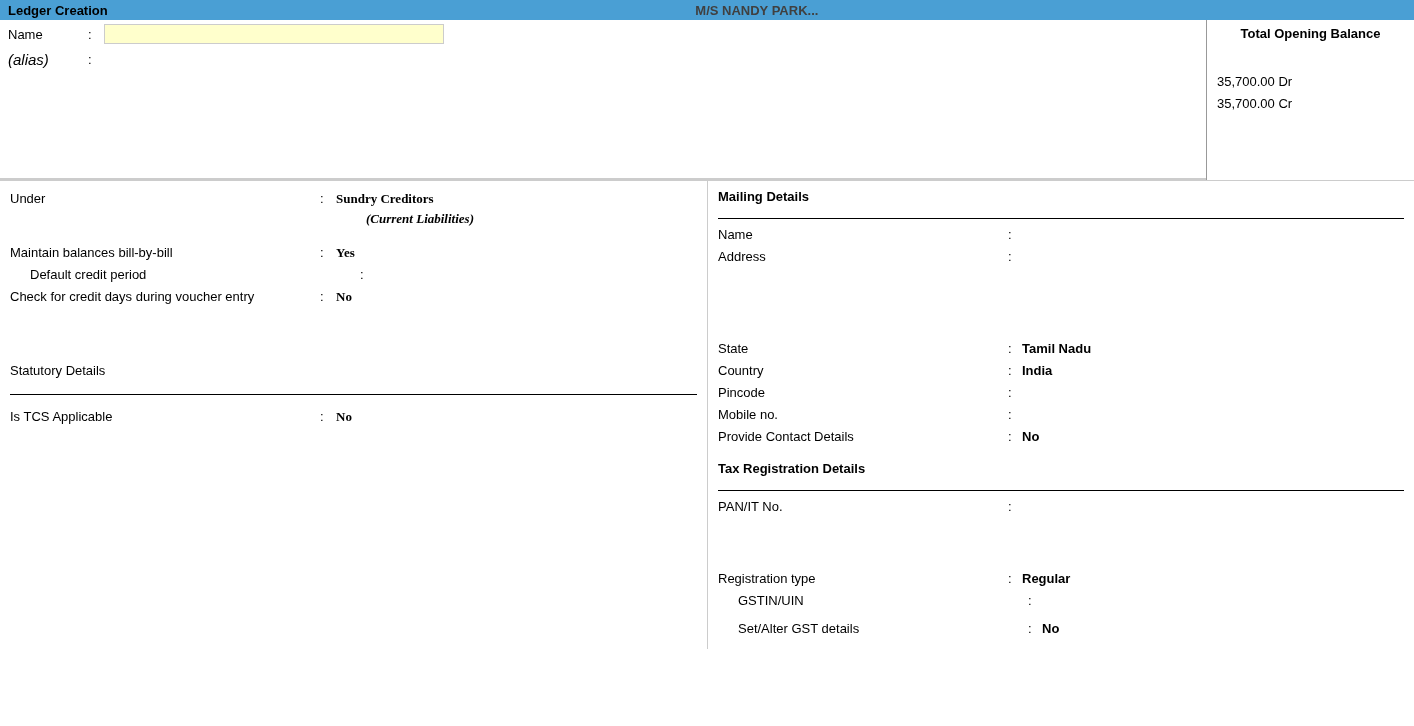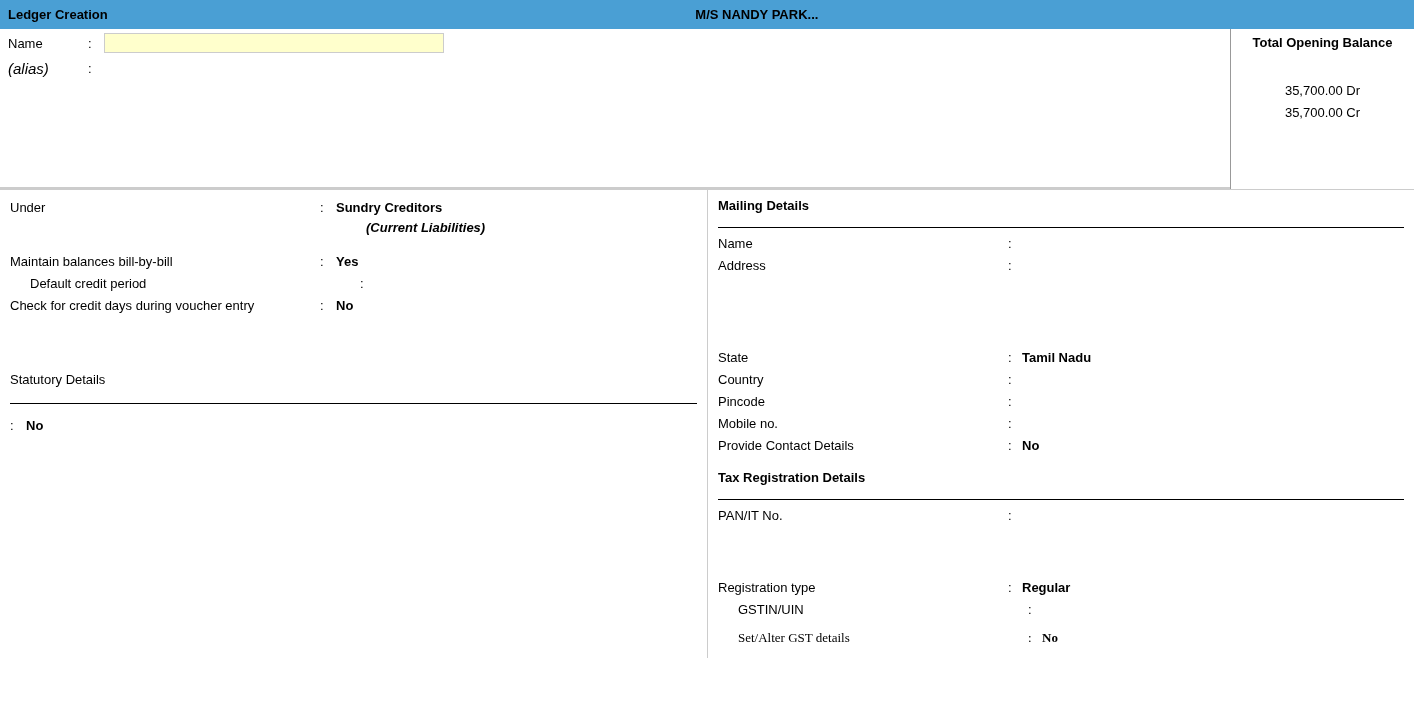--- a/index.html
+++ b/index.html
@@ -3,33 +3,33 @@
   <meta charset="utf-8">
   <style>
     * { margin: 0; padding: 0; box-sizing: border-box; }
     body { font-family: Arial, sans-serif; font-size: 13px; background: #fff; color: #000; width: 1414px; }
 
     .header-bar {
       background: #4a9fd4;
       display: flex;
       align-items: center;
       padding: 0 8px;
-      height: 29px;
+      height: 20px;
     }
     .header-title {
       font-weight: bold;
       font-size: 13px;
       color: #000;
     }
     .header-center {
       flex: 1;
       text-align: center;
       font-weight: bold;
       font-size: 13px;
-      color: #000000;
+      color: #404040;
     }
 
     .name-row {
       display: flex;
       align-items: center;
       padding: 4px 8px;
       height: 28px;
     }
     .name-label {
       width: 80px;
@@ -64,34 +64,34 @@
     }
     .top-section {
       position: relative;
       border-bottom: 2px solid #ccc;
       height: 160px;
     }
     .total-opening {
       position: absolute;
       right: 0;
       top: 0;
-      width: 184px;
+      width: 208px;
       border-left: 1px solid #999;
       height: 160px;
       padding: 6px 10px;
       background: #fff;
     }
     .total-opening-title {
       font-weight: bold;
       font-size: 13px;
       text-align: center;
       margin-bottom: 30px;
     }
     .total-opening-row {
-      text-align: center;
+      text-align: left;
       font-size: 13px;
       line-height: 22px;
     }
 
     .main-content {
       display: flex;
       border-top: 1px solid #ccc;
     }
 
     
@@ -116,20 +116,21 @@
       flex: 0 0 16px;
       line-height: 20px;
     }
     .field-value {
       flex: 1;
       font-size: 13px;
       line-height: 20px;
     }
     .field-value.bold {
       font-weight: bold;
+      font-family: Liberation Serif, serif;
     }
     .field-value.italic {
       font-style: italic;
       margin-left: 30px;
     }
 
     .section-header {
       font-weight: normal;
       font-size: 13px;
       margin: 14px 0 6px 0;
@@ -246,20 +247,21 @@
         <span class="field-value bold">No</span>
       </div>
 
       <div style="height: 40px;"></div>
 
       <div class="section-header">Statutory Details</div>
 
       <div class="spacer-sm"></div>
 
       <div class="field-row">
+        <span class="field-label">Is TCS Applicable</span>
         <span class="field-colon">:</span>
         <span class="field-value bold">No</span>
       </div>
 
     </div>
 
     <div class="right-panel">
 
       <div class="mailing-header">Mailing Details</div>
 
@@ -279,20 +281,21 @@
 
       <div class="right-field-row">
         <span class="right-field-label">State</span>
         <span class="right-field-colon">:</span>
         <span class="right-field-value bold">Tamil Nadu</span>
       </div>
 
       <div class="right-field-row">
         <span class="right-field-label">Country</span>
         <span class="right-field-colon">:</span>
+        <span class="right-field-value bold">India</span>
       </div>
 
       <div class="right-field-row">
         <span class="right-field-label">Pincode</span>
         <span class="right-field-colon">:</span>
         <span class="right-field-value"></span>
       </div>
 
       <div class="right-field-row">
         <span class="right-field-label">Mobile no.</span>
@@ -325,21 +328,21 @@
       </div>
 
       <div class="right-field-row" style="padding-left: 20px;">
         <span class="right-field-label">GSTIN/UIN</span>
         <span class="right-field-colon">:</span>
         <span class="right-field-value"></span>
       </div>
 
       <div class="spacer-sm"></div>
 
-      <div class="right-field-row" style="padding-left: 20px; font-family: Liberation Serif, serif;">
+      <div class="right-field-row" style="padding-left: 20px;">
         <span class="right-field-label">Set/Alter GST details</span>
         <span class="right-field-colon">:</span>
         <span class="right-field-value bold">No</span>
       </div>
 
     </div>
   </div>
 </div>
 
 </body></html>

